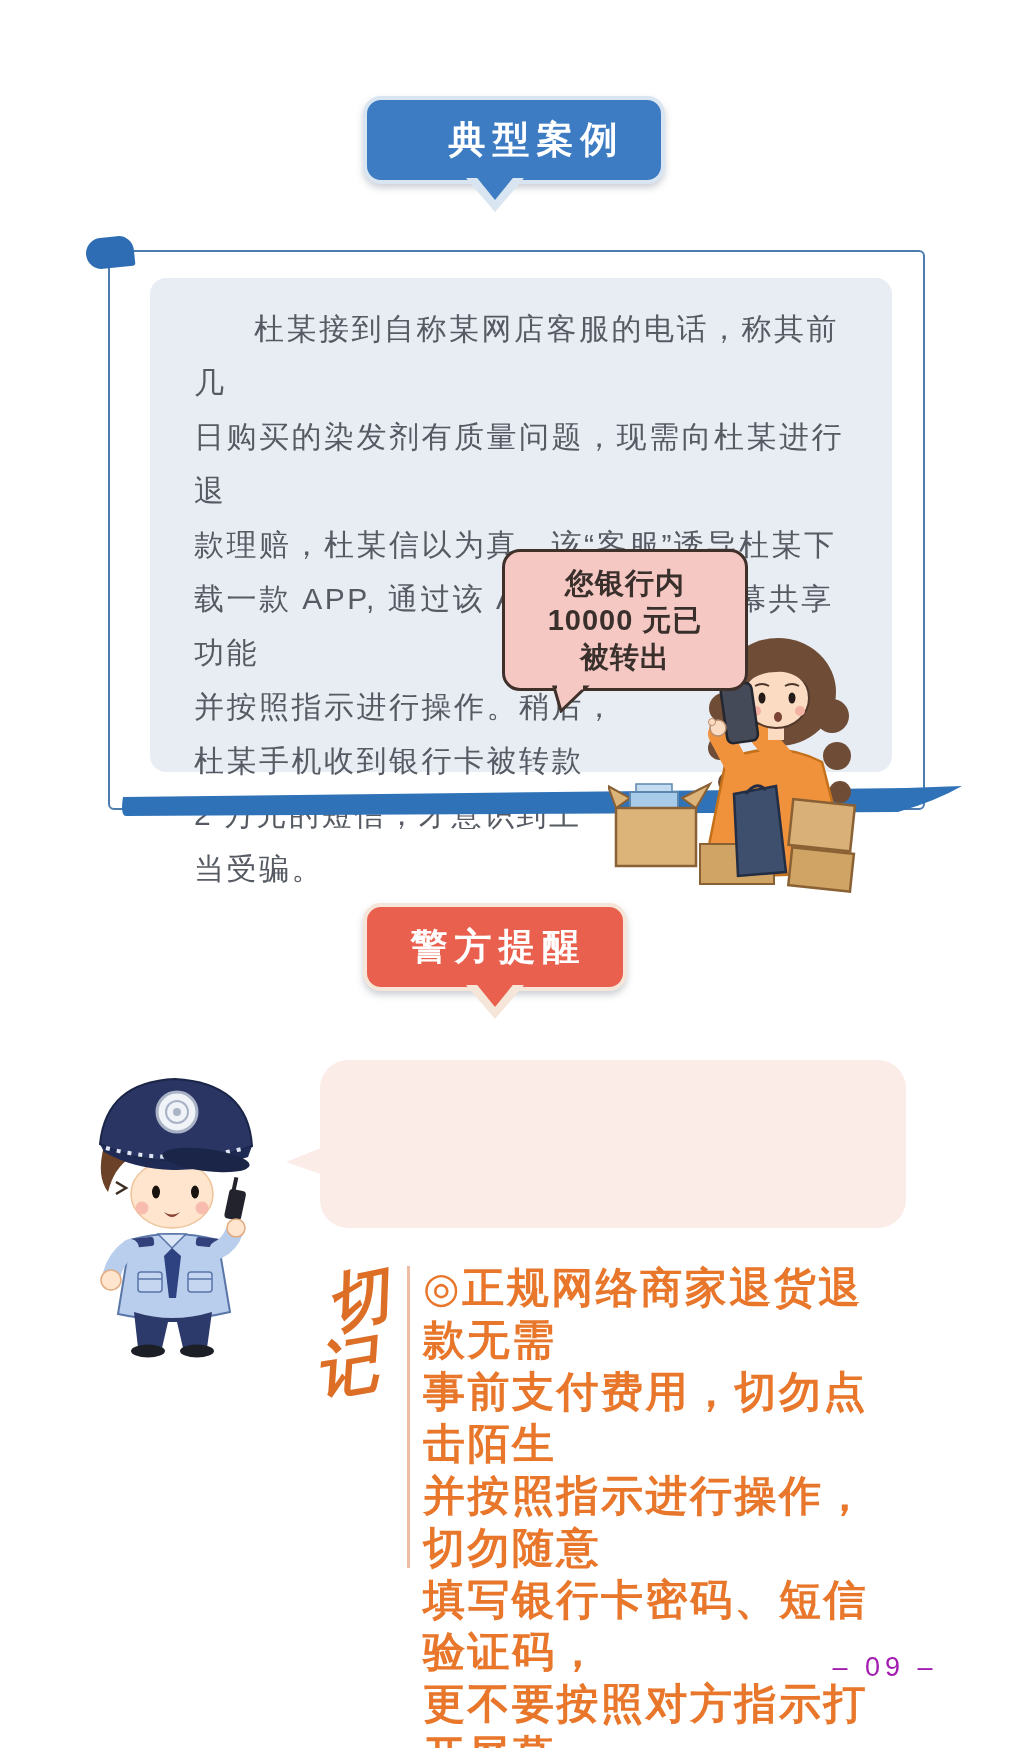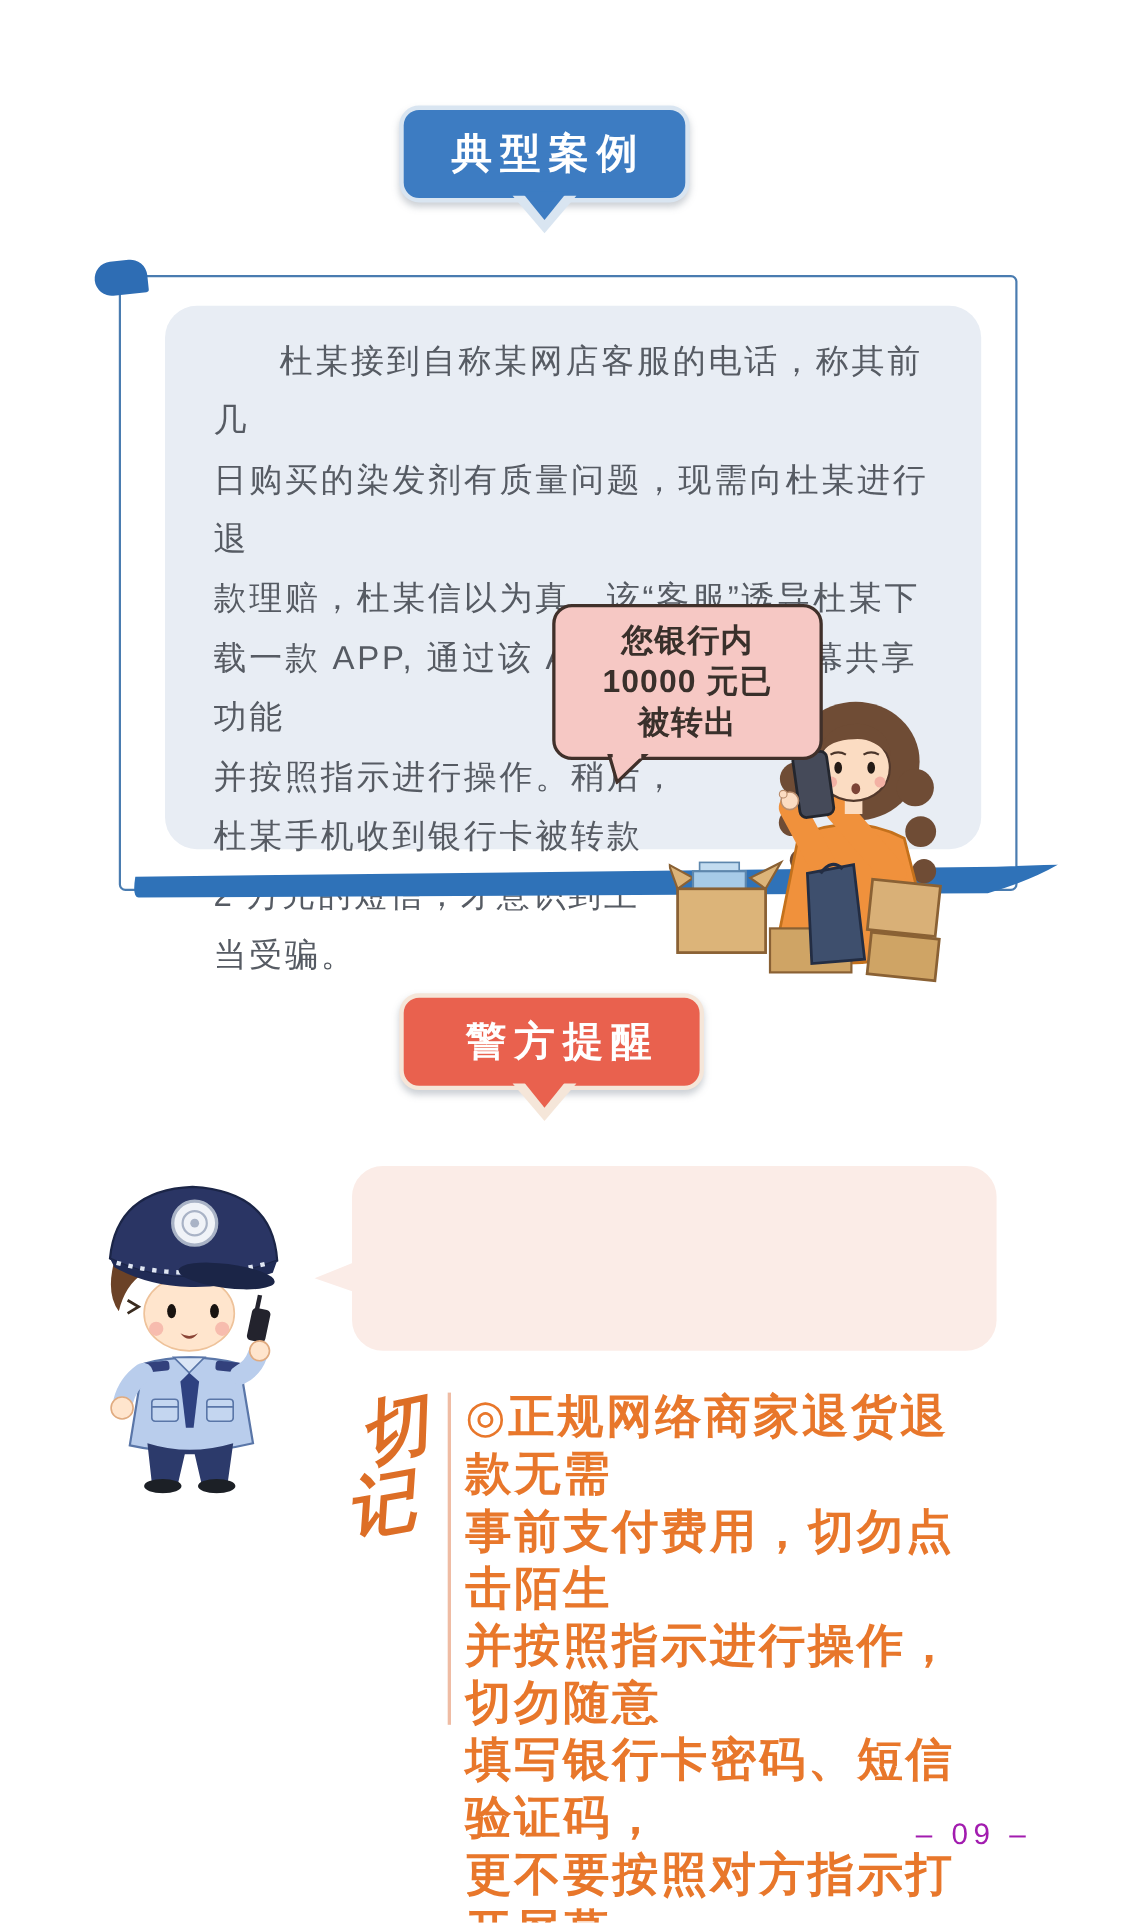--- a/index.html
+++ b/index.html
@@ -8,22 +8,22 @@
     background:#ffffff;overflow:hidden;
     font-family:"Liberation Sans","DejaVu Sans",sans-serif;
   }
   
   .banner{position:absolute;width:264px;z-index:6;}
   .banner-box{
     position:relative;width:256px;height:80px;border-radius:18px;
     display:flex;align-items:center;justify-content:center;
     border:4px solid;box-shadow:0 4px 7px rgba(110,120,135,.35);
   }
-  .banner.blue .banner-box{background:#3d7cc2;border-color:#d9e5f1;}
-  .banner.red  .banner-box{background:#e9614e;border-color:#f5e6d9;padding-left:13px;}
+  .banner.blue .banner-box{background:#3d7cc2;border-color:#d9e5f1;padding-left:38px;}
+  .banner.red  .banner-box{background:#e9614e;border-color:#f5e6d9;}
   .banner-label{
     color:#ffffff;font-family:"DejaVu Serif","Liberation Serif",serif;
     font-size:37px;font-weight:700;letter-spacing:7px;text-indent:7px;
   }
   .tail-outer{position:absolute;left:50%;top:82px;transform:translateX(-50%);
     width:0;height:0;border-left:29px solid transparent;border-right:29px solid transparent;
     border-top:34px solid #d9e5f1;}
   .tail-inner{position:absolute;left:50%;top:78px;transform:translateX(-50%);
     width:0;height:0;border-left:21px solid transparent;border-right:21px solid transparent;
     border-top:26px solid #3d7cc2;}
@@ -31,21 +31,21 @@
   .banner.red .tail-inner{border-top-color:#e9614e;}
 
   
   .paper{position:absolute;left:108px;top:250px;width:813px;height:556px;
     background:#ffffff;border:2px solid #4a7cb0;border-radius:6px;z-index:1;}
   .paper-curl{position:absolute;left:86px;top:237px;width:48px;height:31px;
     background:#2e6db4;border-radius:26px 26px 4px 26px;transform:rotate(-6deg);z-index:2;}
   .ribbon{position:absolute;left:118px;top:786px;width:845px;height:34px;z-index:3;}
 
   .case-box{position:absolute;left:150px;top:278px;width:742px;height:494px;
-    background:#e8edf4;border-radius:29px;z-index:2;}
+    background:#e8edf4;border-radius:16px;z-index:2;}
   .case-text{padding:24px 28px 0 44px;font-size:30px;line-height:54px;
     color:#565b63;letter-spacing:2.5px;}
   .cl{margin:0;}
   .cl.indent{text-indent:60px;}
 
   
   .sms-bubble{position:absolute;left:502px;top:549px;width:240px;height:136px;z-index:5;
     background:#f6c8c4;border:3.5px solid #40302a;border-radius:18px;
     display:flex;flex-direction:column;align-items:center;justify-content:center;
     font-size:29px;line-height:37px;font-weight:700;color:#39302b;letter-spacing:1px;}

